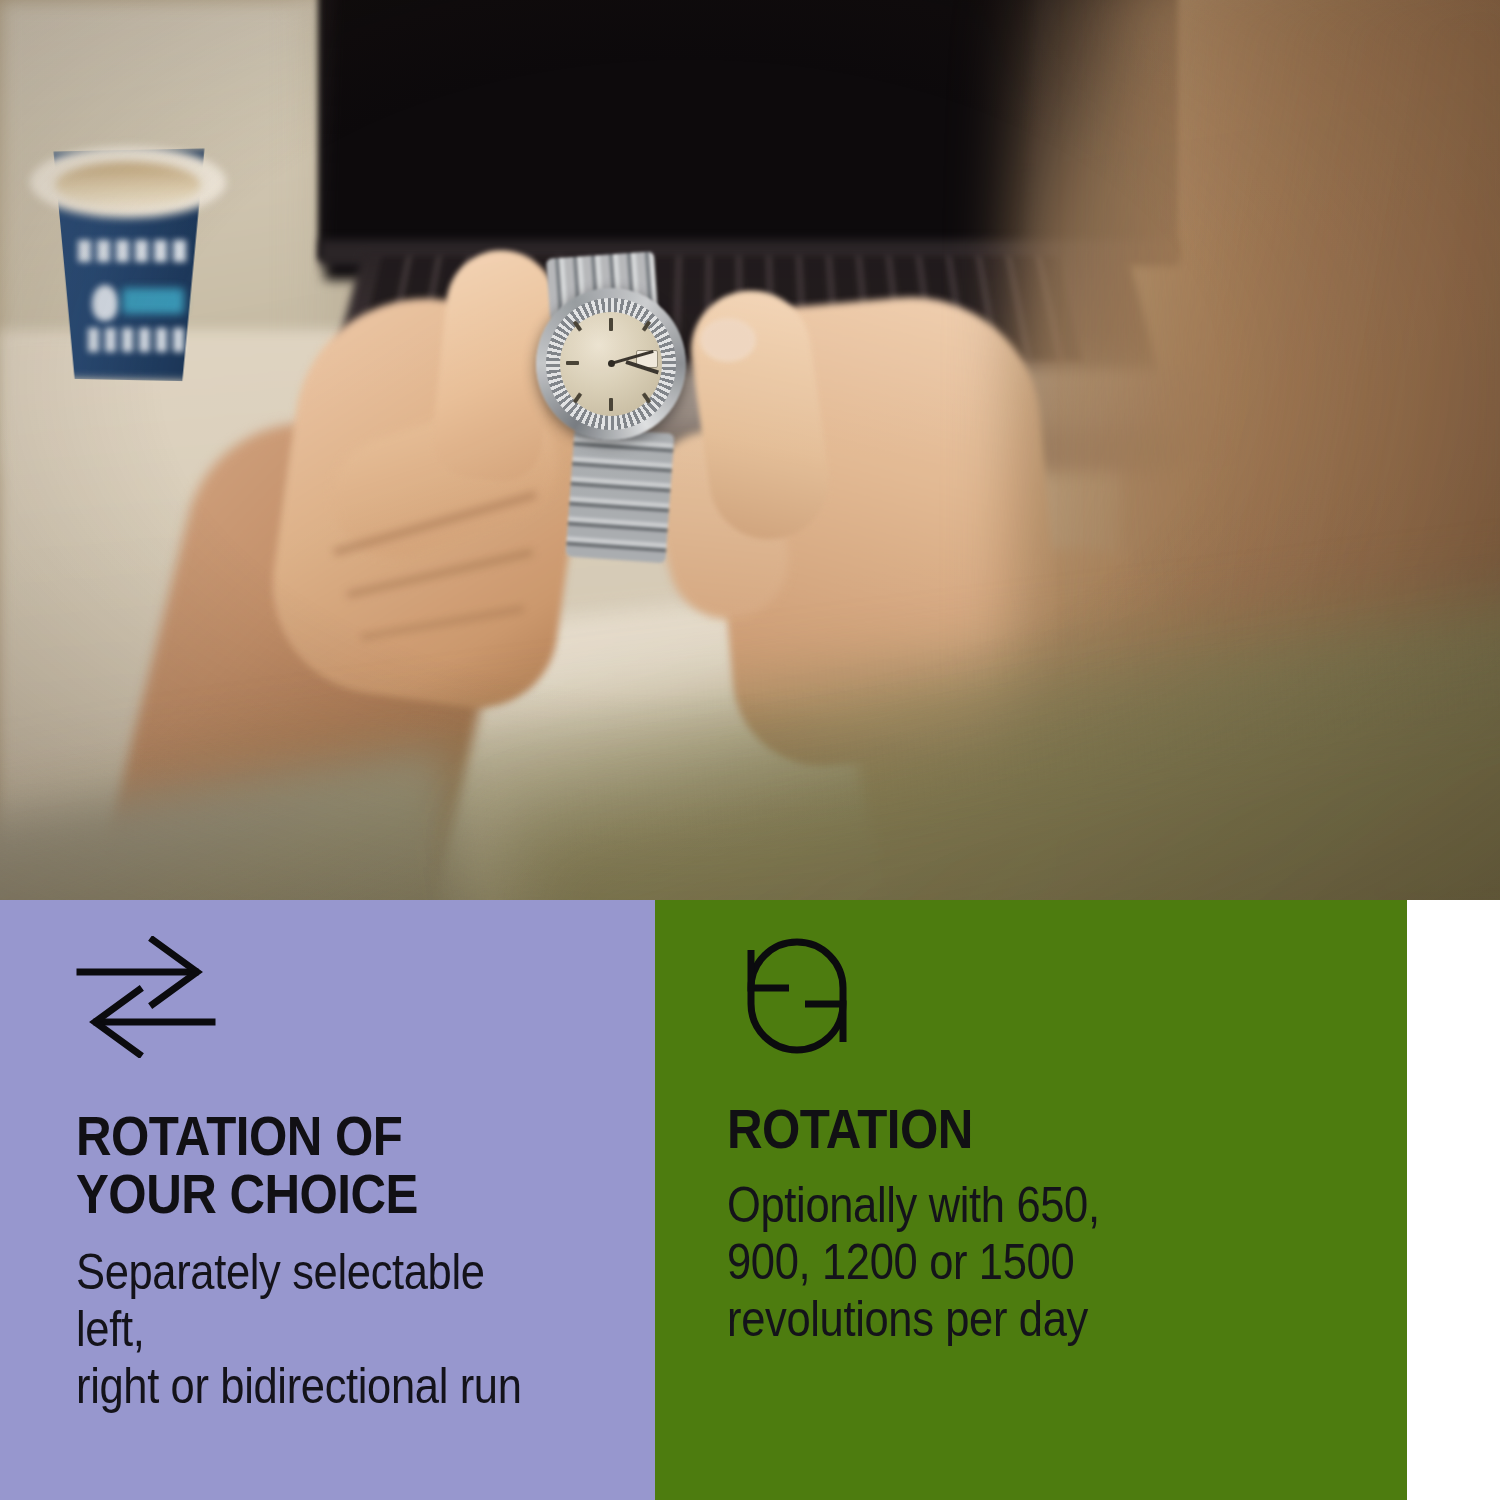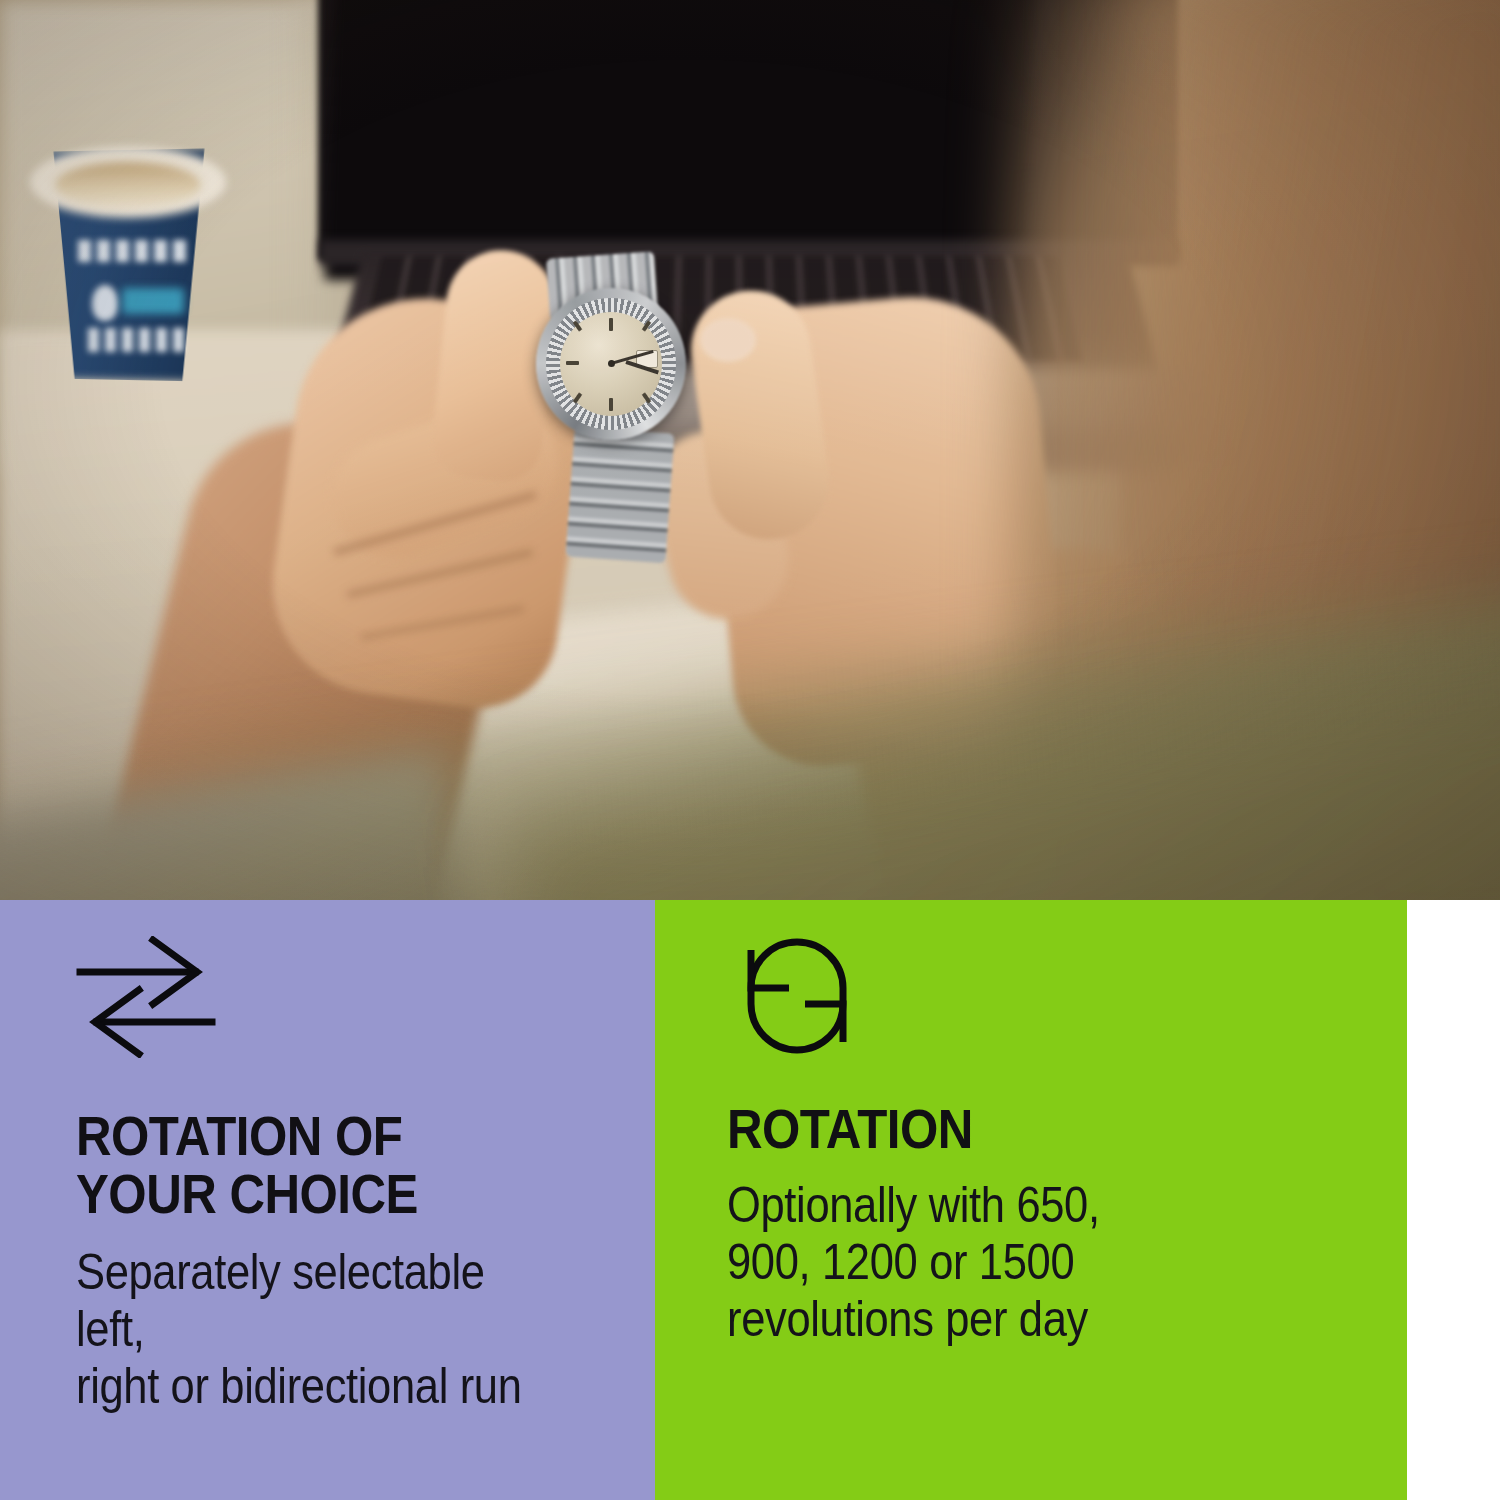--- a/index.html
+++ b/index.html
@@ -389,21 +389,21 @@
       </div>
 
       <div class="txt-block">
         <h2 class="headline">ROTATION OF
 YOUR CHOICE</h2>
         <p class="bodytext">Separately selectable left,
 right or bidirectional run</p>
       </div>
     </div>
 
-    <div class="panel panel-right" id="panel-right" style="background: #84cc16; color: rgb(17, 16, 20);">
+    <div class="panel panel-right" id="panel-right" style="background: #4d7c0f; color: rgb(17, 16, 20);">
 
       <div class="icon-wrap">
         <svg width="140" height="140" viewBox="0 0 140 140" fill="none" stroke="#0B0B0E" stroke-width="7" stroke-linecap="butt" stroke-linejoin="miter">
 
           <path d="M24 62 A46 46 0 0 1 116 62 L116 78"></path>
 
           <path d="M24 24 L24 62 L62 62"></path>
 
           <path d="M116 78 A46 46 0 0 1 24 78 L24 62"></path>
 

